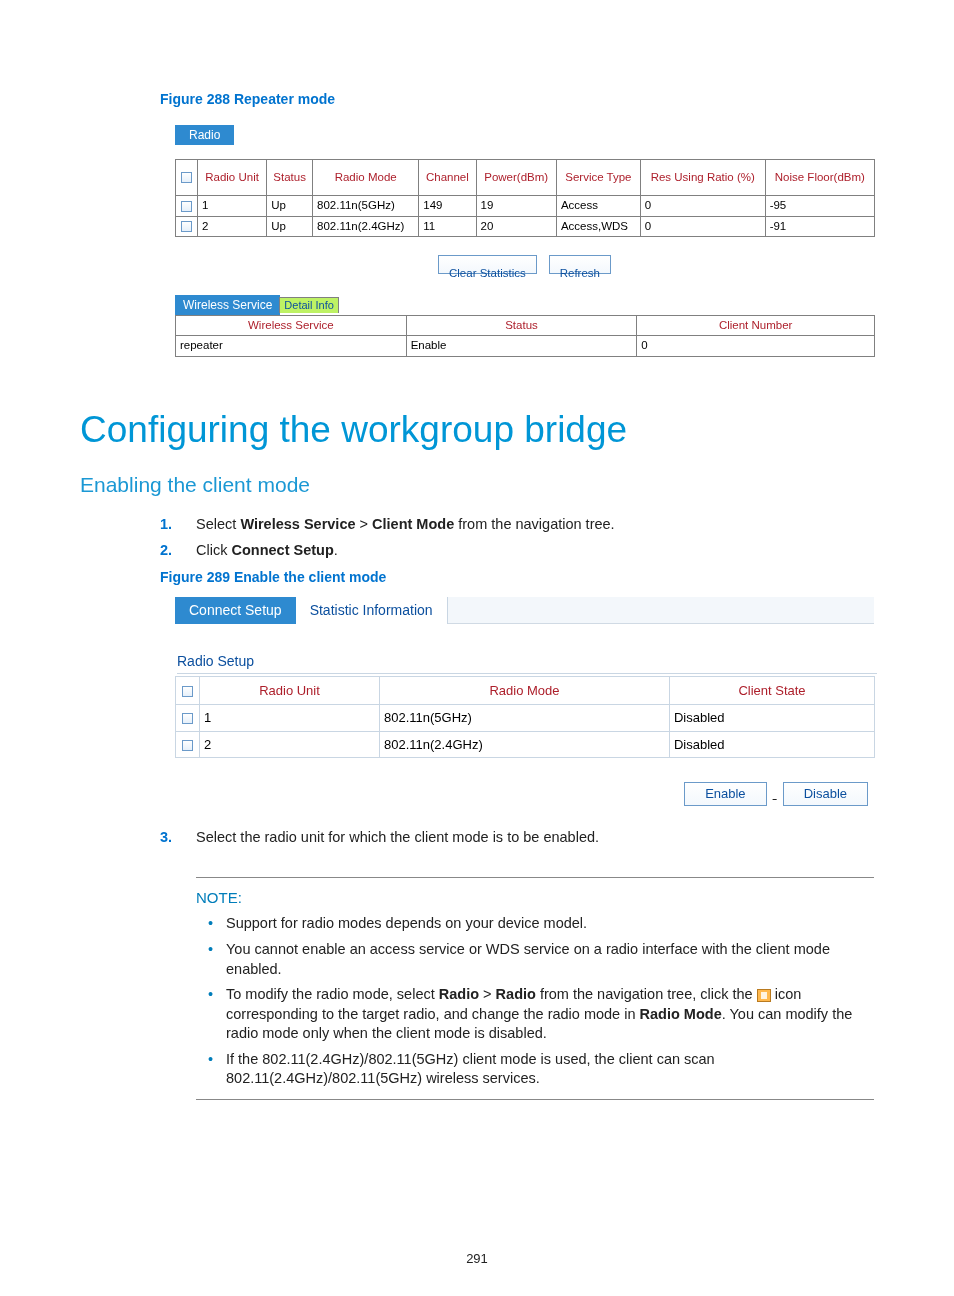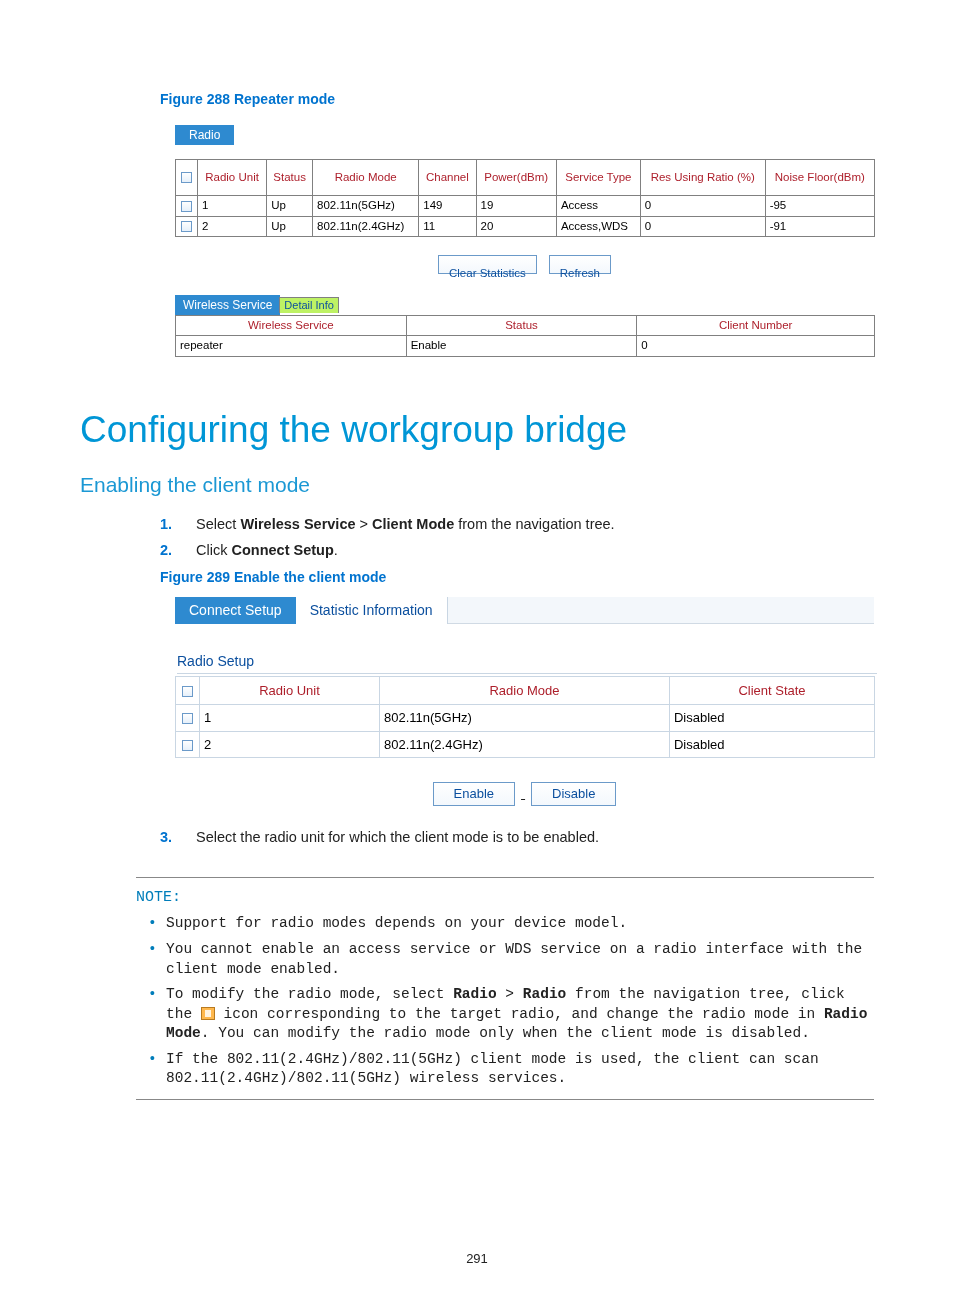--- a/index.html
+++ b/index.html
@@ -186,35 +186,35 @@
     height: 28px;
   }
   .fig289 table.radio2 td {
     color: #000;
     border: 1px solid #c9d6e3;
     padding: 4px;
     height: 24px;
   }
   .fig289 .chkcell2 { width: 24px; text-align: center; }
   .fig289 .unitcell2 { color: var(--cell-blue); width: 180px; }
-  .fig289 .btn-row2 { text-align: center; margin: 24px 0 10px 0; text-decoration: underline; }
+  .fig289 .btn-row2 { text-align: right; margin: 24px 0 10px 0; text-decoration: underline; }
   .fig289 .btn2 {
     display: inline-block;
     border: 1px solid #6b9ac9;
     padding: 2px 20px;
     font-size: 13px;
     color: var(--cell-blue);
     margin: 0 6px;
     background: linear-gradient(#fff,#f3f8fd);
     cursor: pointer;
   }
 
   
   .hr { border: 0; border-top: 1px solid var(--hr); margin: 10px 0; }
-  .note-wrap { margin-left: 56px; margin-top: 30px; font-family: Liberation Mono, monospace; }
+  .note-wrap { margin-left: 116px; margin-top: 30px; }
   .note-head { color: var(--hp-blue); font-size: 15px; margin-bottom: 4px; }
   .note-list { list-style: none; padding: 0; margin: 0 0 0 0; }
   .note-list li {
     position: relative;
     padding-left: 30px;
     margin: 6px 0;
   }
   .note-list li::before {
     content: "•";
     color: var(--hp-blue);

